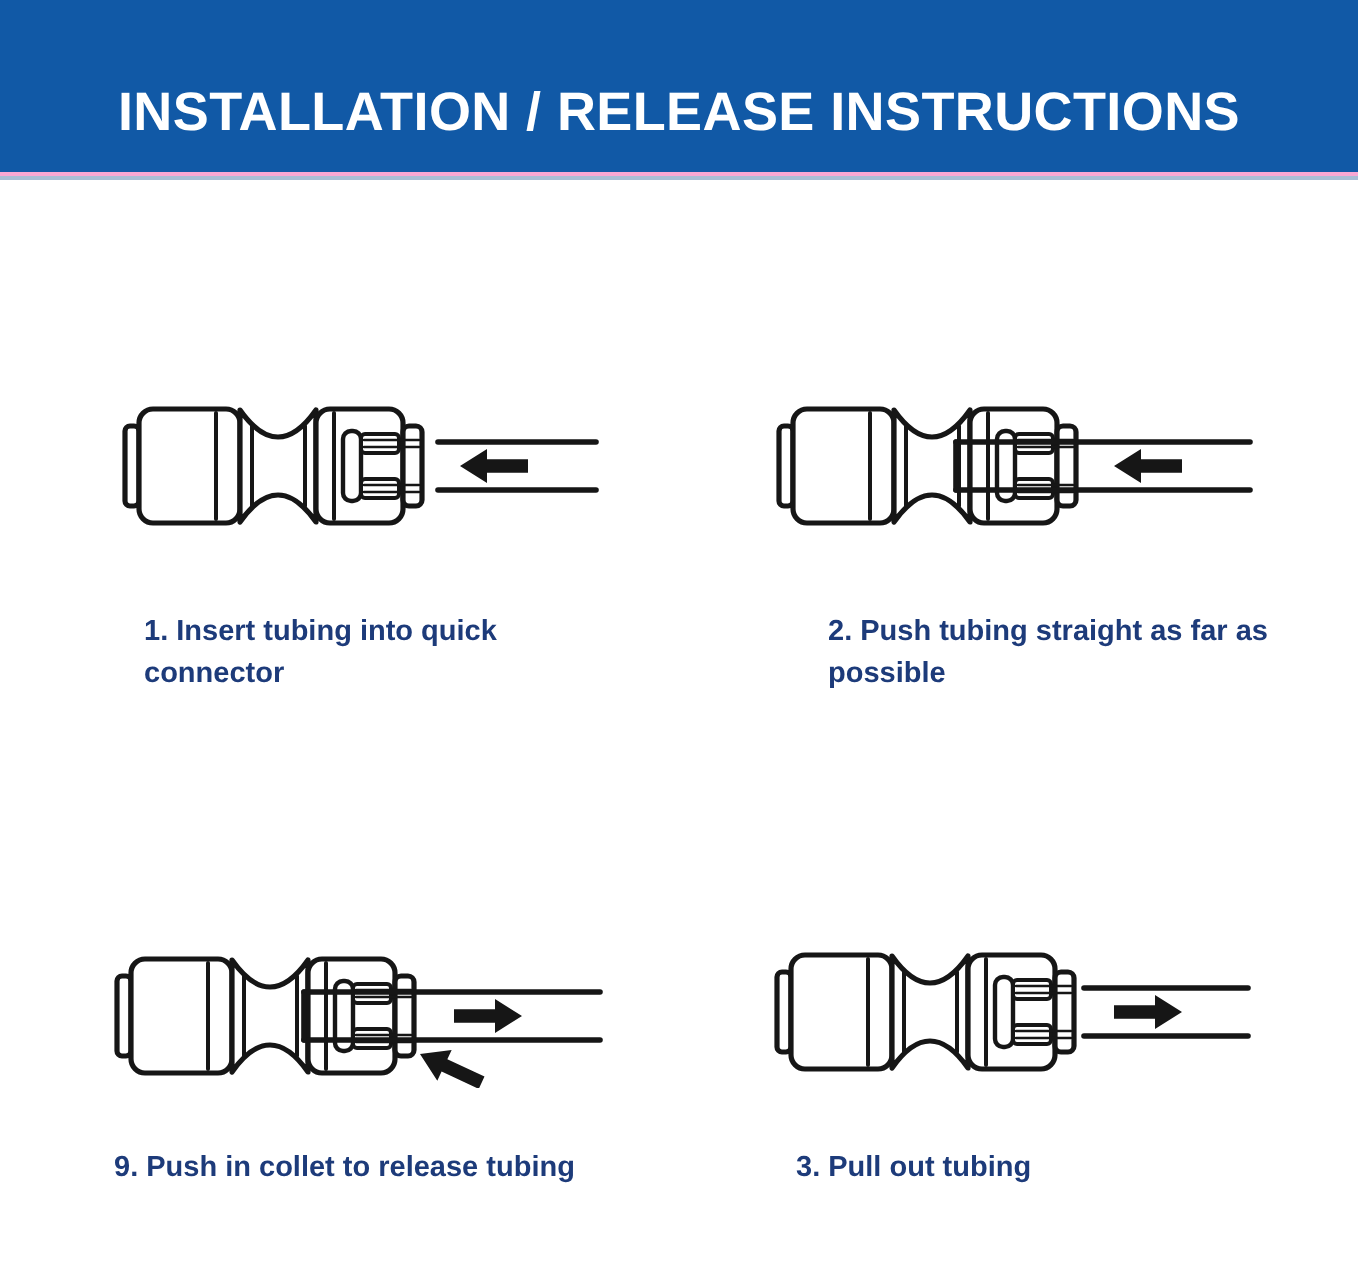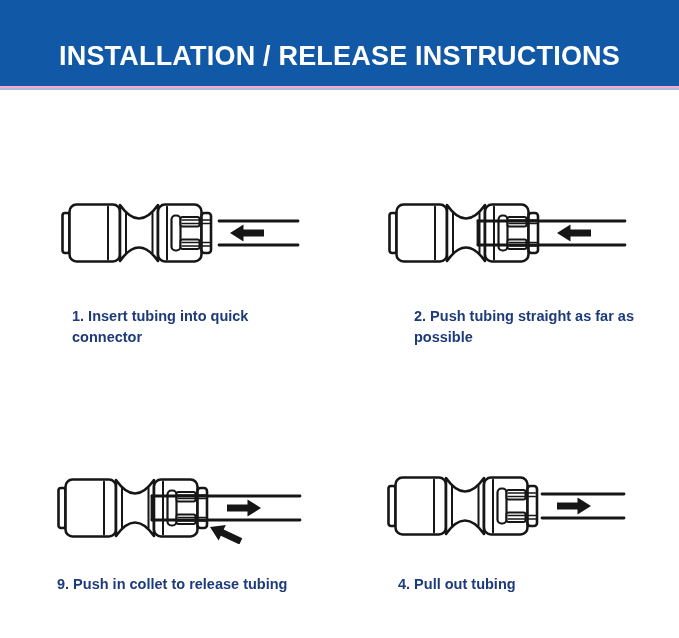--- a/index.html
+++ b/index.html
@@ -114,15 +114,15 @@
         <line x1="155" y1="18" x2="237" y2="18"></line>
         <line x1="155" y1="42" x2="237" y2="42"></line>
       </g>
       <use href="#arr" transform="translate(204,30) rotate(180)"></use>
     </g>
   </svg>
 
   <div class="cap c1">1. Insert tubing into quick connector</div>
   <div class="cap c2">2. Push tubing straight as far as possible</div>
   <div class="cap c3">9. Push in collet to release tubing</div>
-  <div class="cap c4">4. Pull out tubing</div>
+  <div class="cap c4">3. Pull out tubing</div>
 
 </div>
 
 </body></html>

